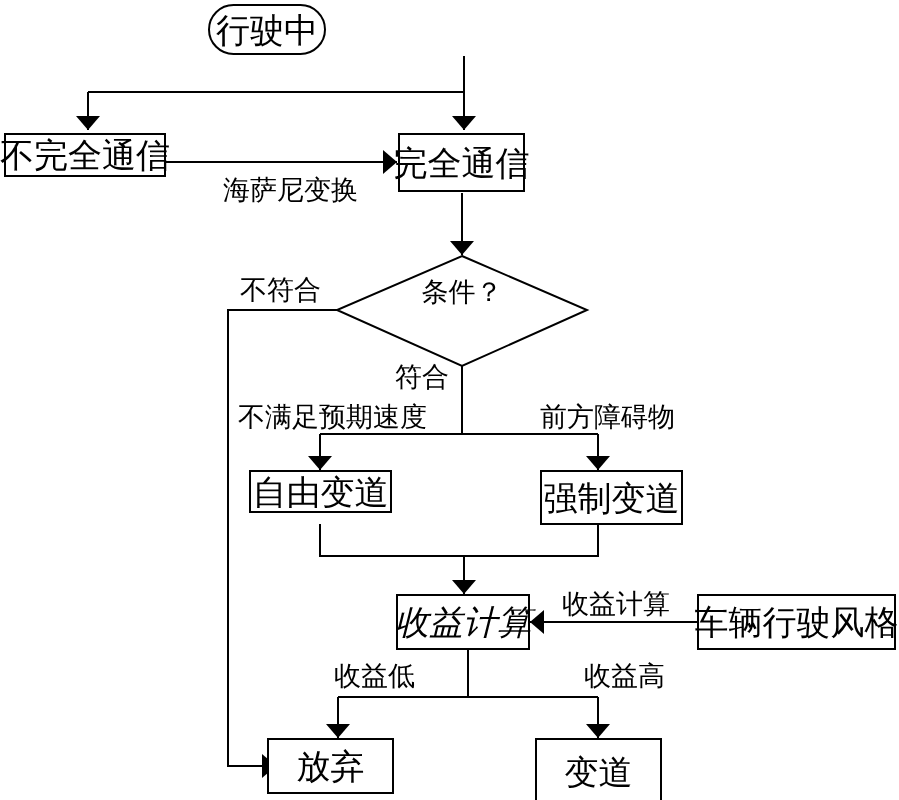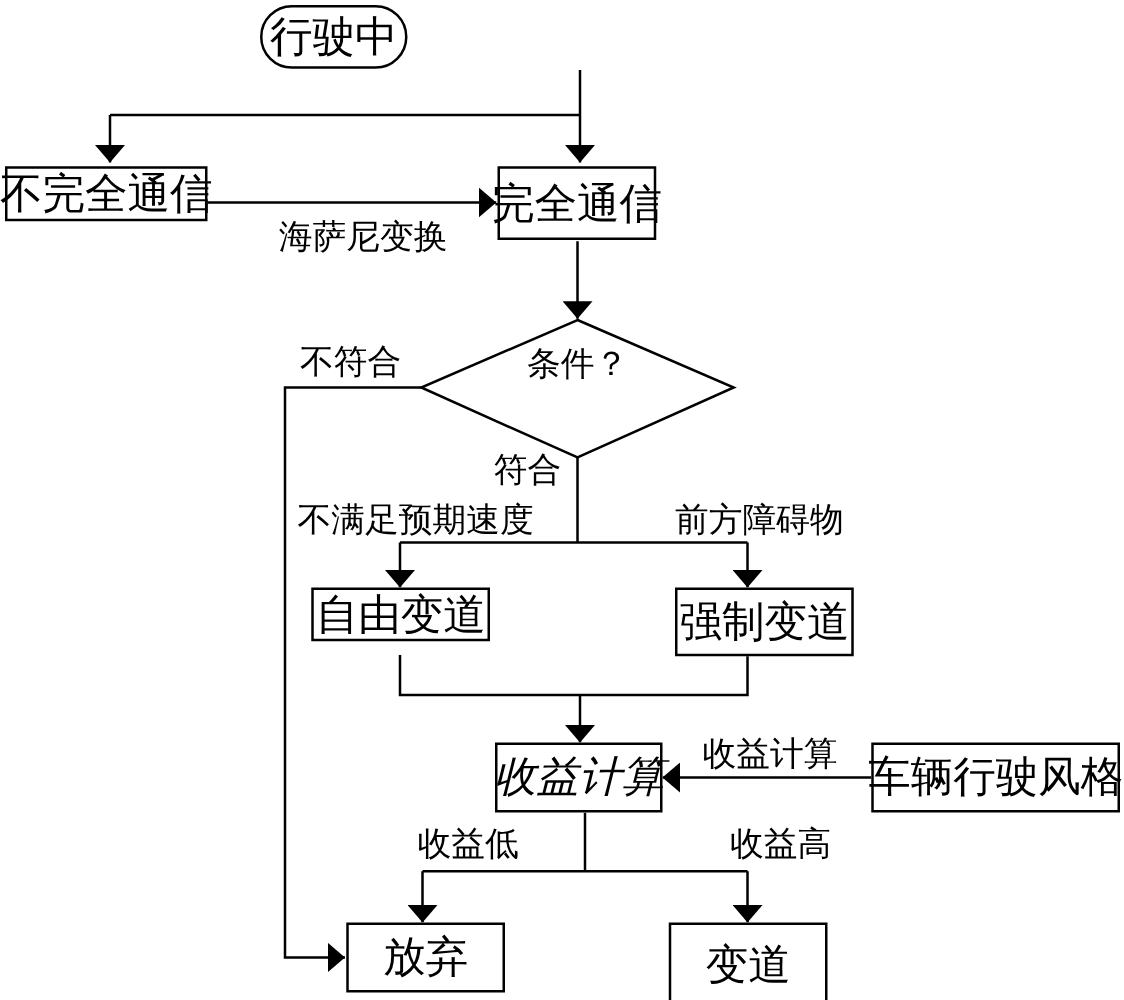--- a/index.html
+++ b/index.html
@@ -63,21 +63,21 @@
 <div class="node" style="left:398px; top:133px; width:127px; height:59px;">完全通信</div>
 
 <div class="diamond-text" style="left:392px; top:273px; width:140px;">
   <div>条件？</div>
 </div>
 
 <div class="node" style="left:249px; top:470px; width:143px; height:43px;">自由变道</div>
 <div class="node" style="left:525px; top:470px; width:143px; height:55px;margin-left:15px;">强制变道</div>
 <div class="node" style="left:396px; top:594px; width:134px; height:56px;font-style:italic;">收益计算</div>
 <div class="node" style="left:697px; top:594px; width:199px; height:56px;">车辆行驶风格</div>
-<div class="node" style="left:277px; top:738px; width:127px; height:56px;text-align:center;">放弃</div>
+<div class="node" style="left:267px; top:738px; width:127px; height:56px;text-align:center;">放弃</div>
 <div class="node" style="left:535px; top:738px; width:127px; height:67px;">变道</div>
 
 <div class="lbl" style="left:192px; top:176px;margin-left:31px;">海萨尼变换</div>
 <div class="lbl" style="left:240px; top:276px;">不符合</div>
 <div class="lbl" style="left:395px; top:363px;">符合</div>
 <div class="lbl" style="left:238px; top:403px;">不满足预期速度</div>
 <div class="lbl" style="left:540px; top:403px;">前方障碍物</div>
 <div class="lbl" style="left:562px; top:590px;">收益计算</div>
 <div class="lbl" style="left:334px; top:662px;">收益低</div>
 <div class="lbl" style="left:556px; top:662px;margin-left:28px;">收益高</div>

